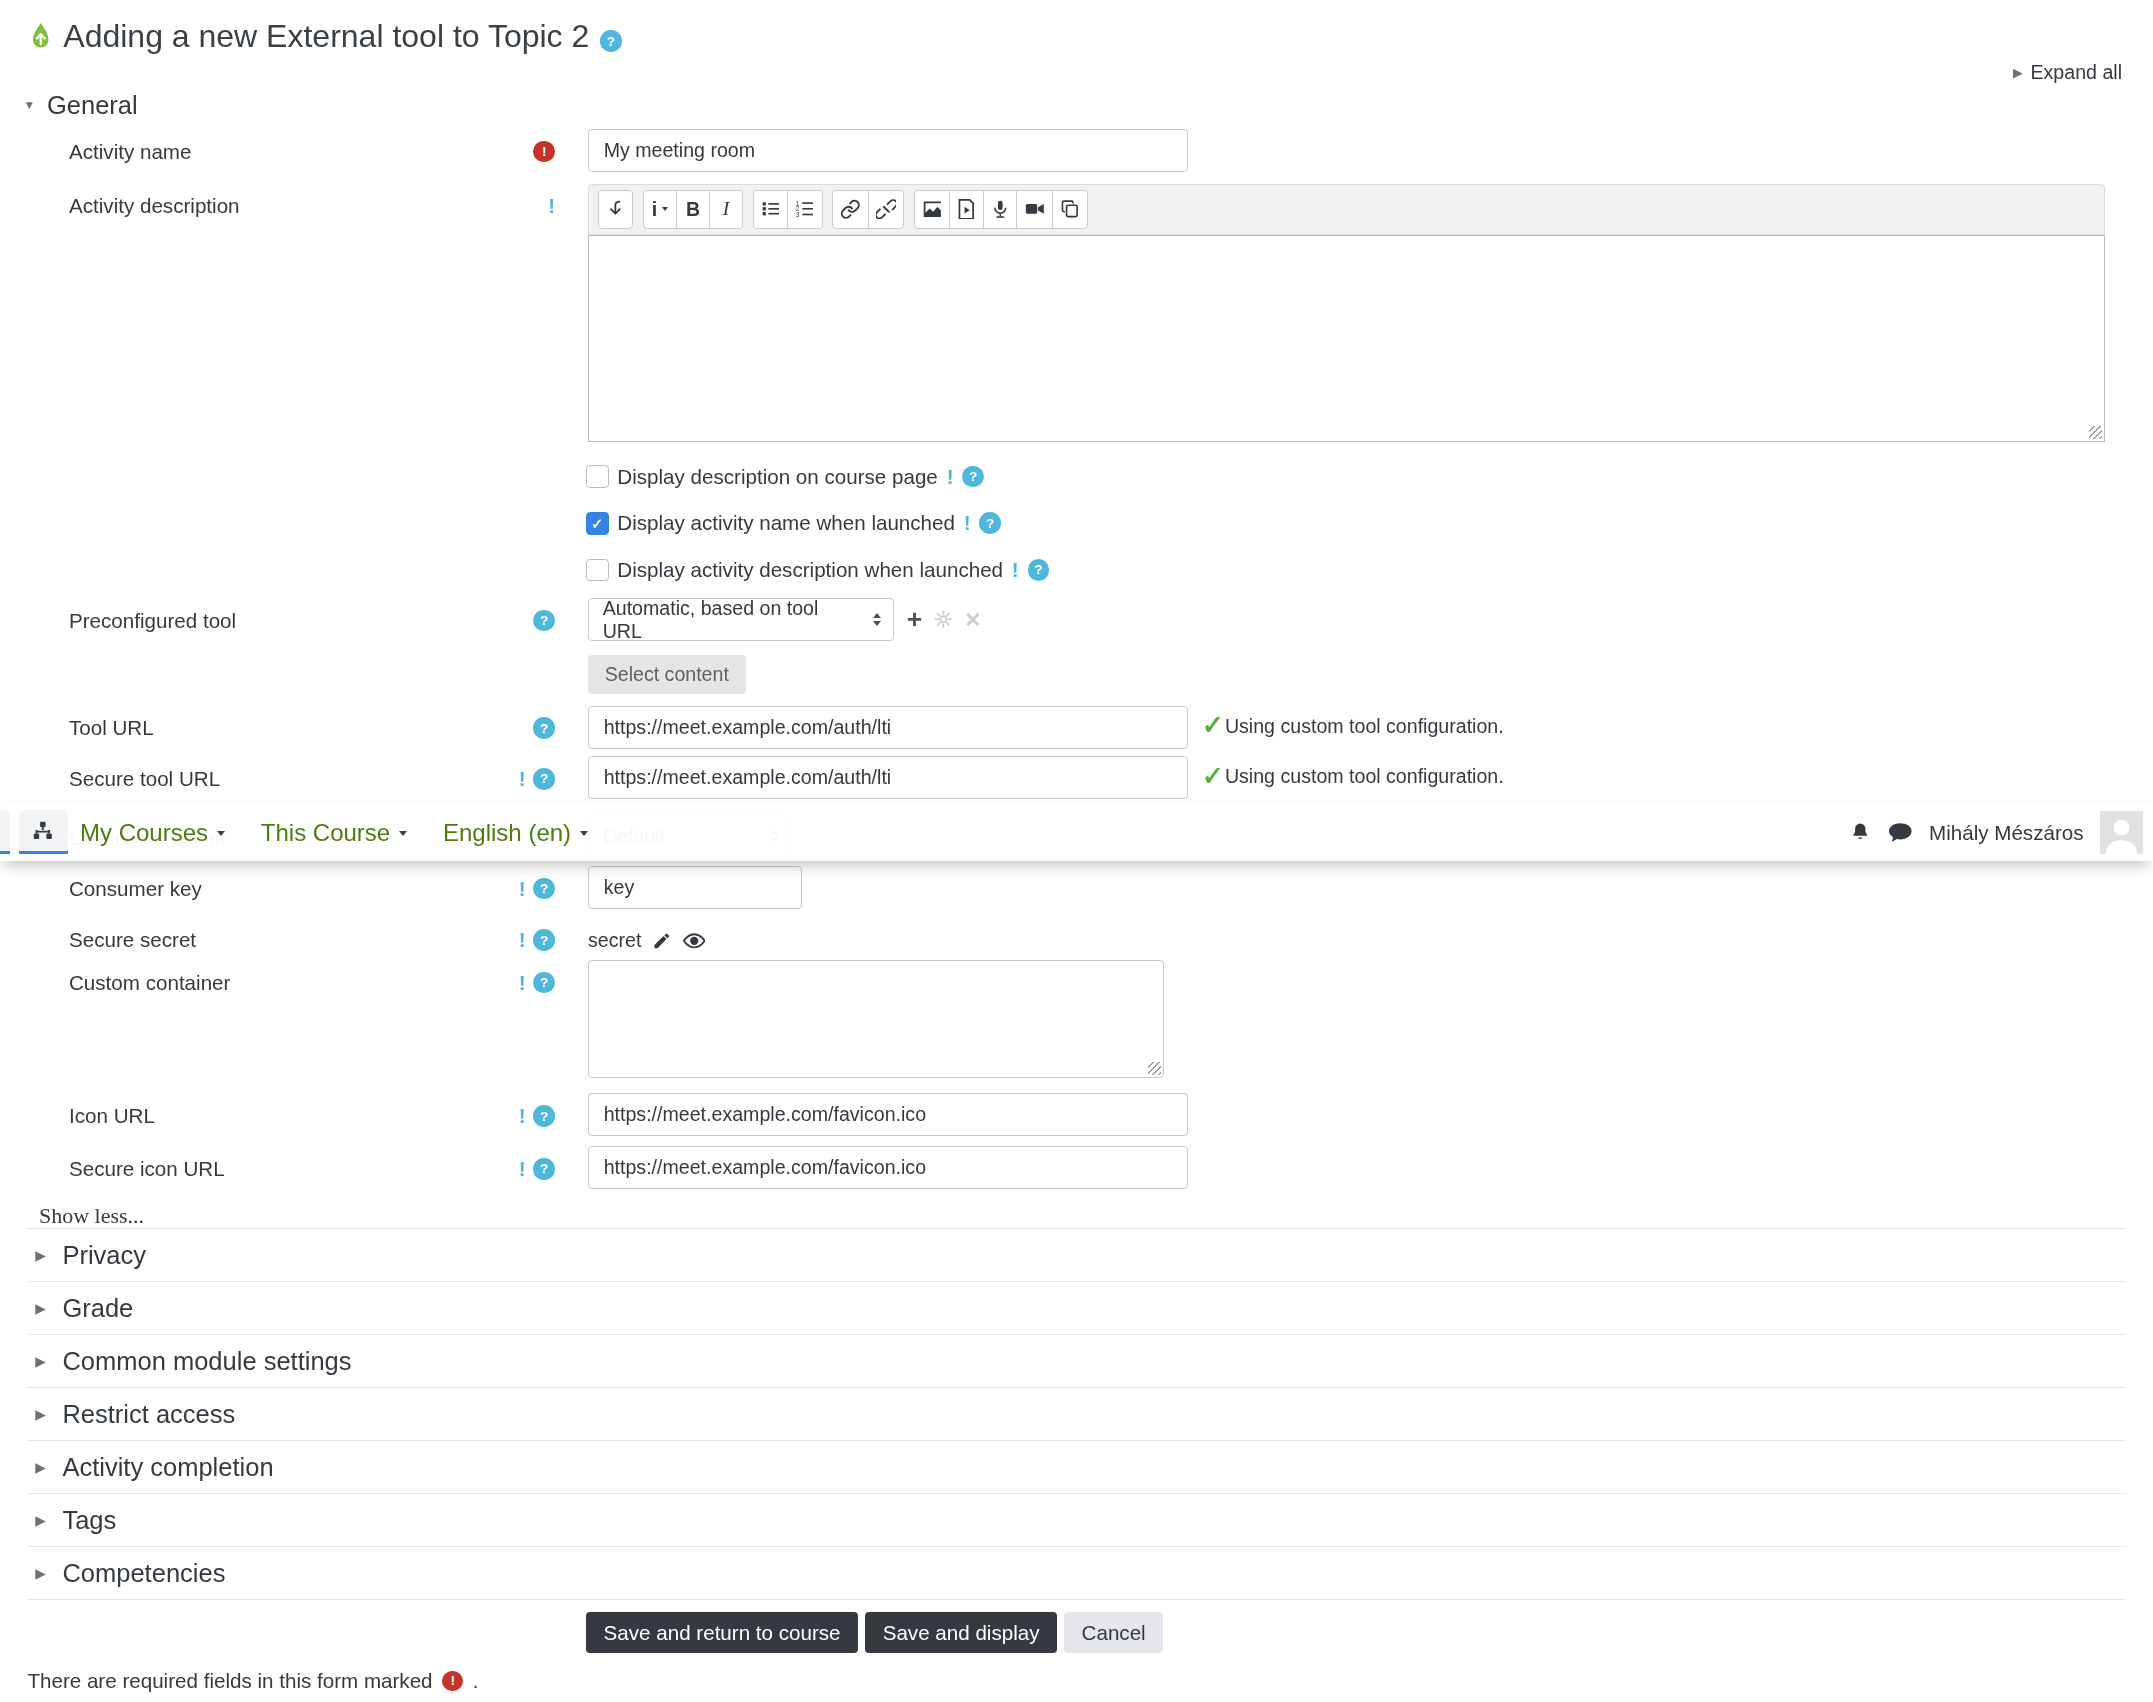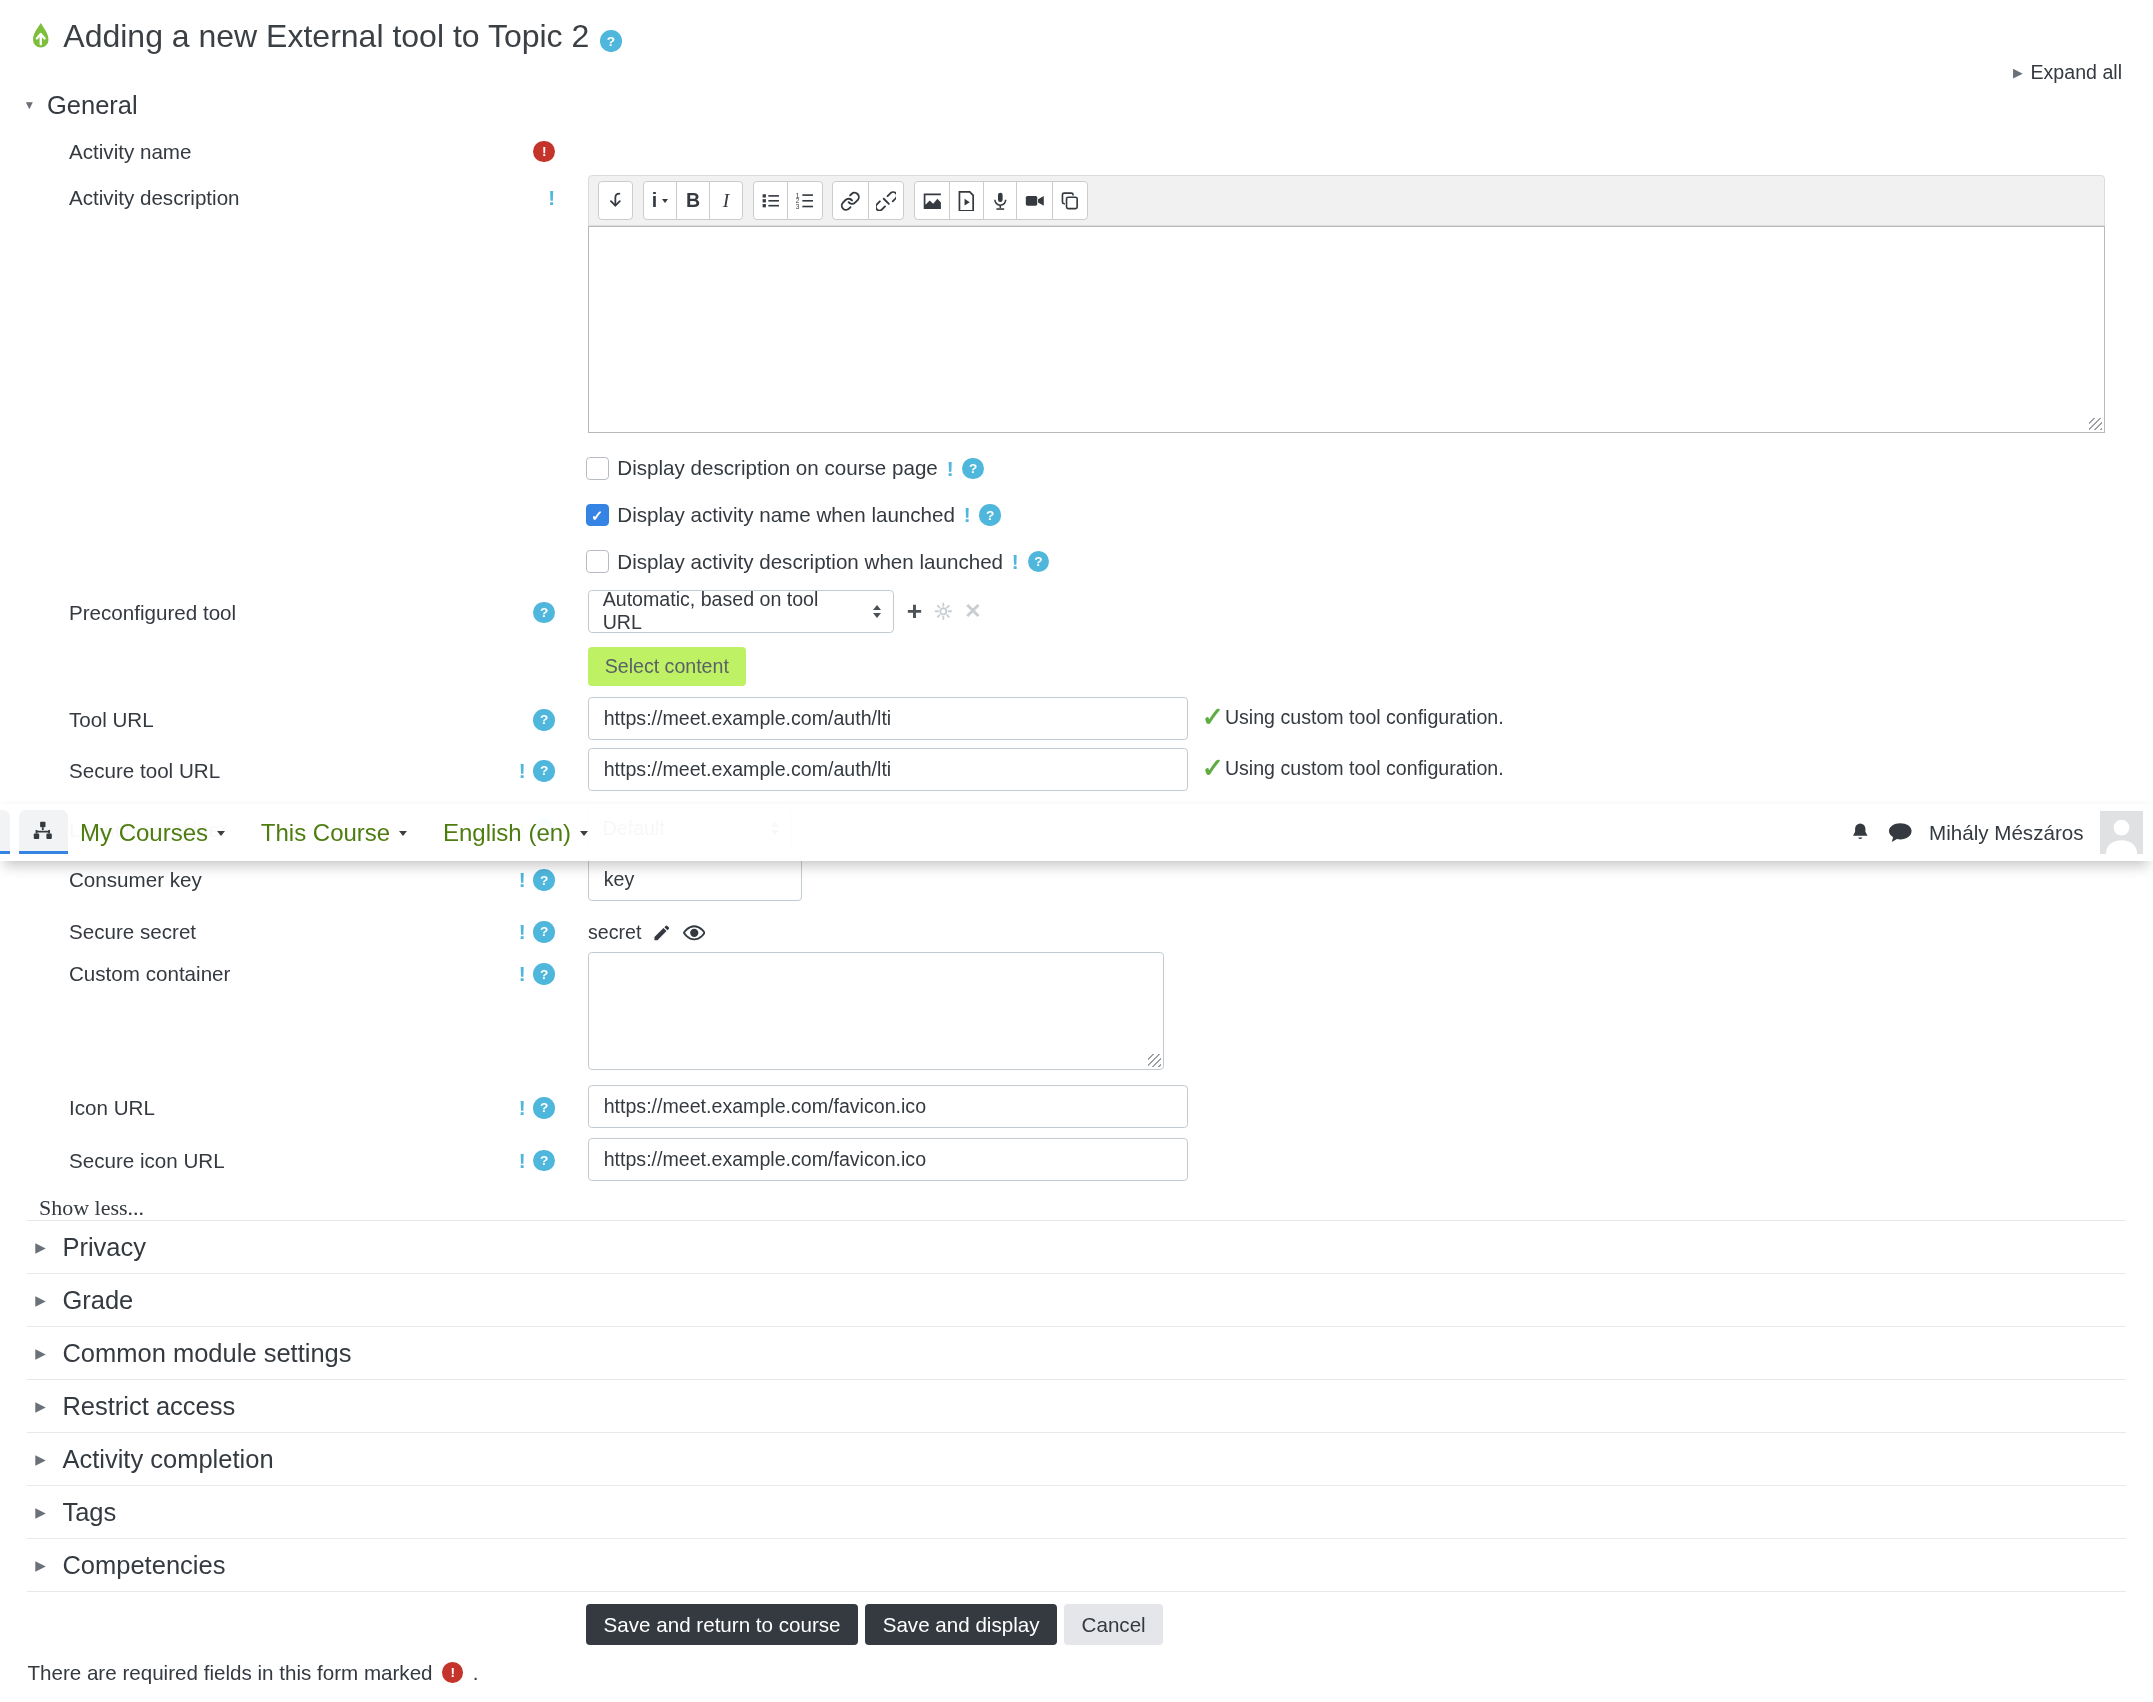--- a/index.html
+++ b/index.html
@@ -60,21 +60,21 @@
   .selectbox{height:43px;box-sizing:border-box;border:1px solid #c3cbd2;border-radius:3.9px;
       background:#fff;display:inline-flex;align-items:center;justify-content:space-between;
       padding:0 11.8px 0 13.7px;font-size:19.6px;}
   .ud{display:flex;flex-direction:column;gap:2.9px;margin-left:13.7px;}
   .ud i{width:0;height:0;border-left:4.9px solid transparent;border-right:4.9px solid transparent;}
   .ud .up{border-bottom:5.9px solid #495057;}
   .ud .dn{border-top:5.9px solid #495057;}
   .inline-icons{display:flex;gap:11.8px;align-items:center;margin-left:12.7px;padding-top:8.8px;}
   .plus{color:#4d5357;font-size:26.5px;font-weight:700;line-height:25.5px;}
   .xg{color:#c9ced3;font-size:20.6px;font-weight:700;}
-  .btn-selcontent{margin:13.7px 0 0 588px;height:39px;padding:0 16.7px;background:#bef264;
+  .btn-selcontent{margin:13.7px 0 0 588px;height:39px;padding:0 16.7px;background:#e5e5e5;
       color:#5b6167;border:none;border-radius:3.9px;font-size:19.6px;font-family:inherit;}
   .status{display:flex;align-items:center;margin-left:13.7px;padding-top:7.8px;font-size:19.6px;gap:1px;}
   .gcheck{color:#5fad41;font-size:26.5px;font-weight:700;line-height:25.5px;}
   .faded{opacity:.42;}
   
   .secretline{display:flex;align-items:center;gap:10.8px;padding-top:8.8px;font-size:19.6px;}
   
   .params{width:576px;height:118px;box-sizing:border-box;border:1px solid #c3cbd2;border-radius:3.9px;
       padding:9.8px 14.7px;font-size:19.6px;position:relative;background:#fff;}
   .missp{text-decoration:underline;text-decoration-style:wavy;text-decoration-color:#e03c31;
@@ -139,20 +139,21 @@
 </h2>
 
 
 <div class="frow" style="margin-top:7.8px;">
   <div class="flabel">
     <span>Activity name</span>
     <span class="licons">
         <span class="req">!</span>
       </span>
   </div>
+  <input class="tinput" value="My meeting room" style="">
 </div>
 
 
 <div class="frow" style="margin-top:11.8px;">
   <div class="flabel">
     <span>Activity description</span>
     <span class="licons">
         <span class="excl">!</span>
       </span>
   </div>

